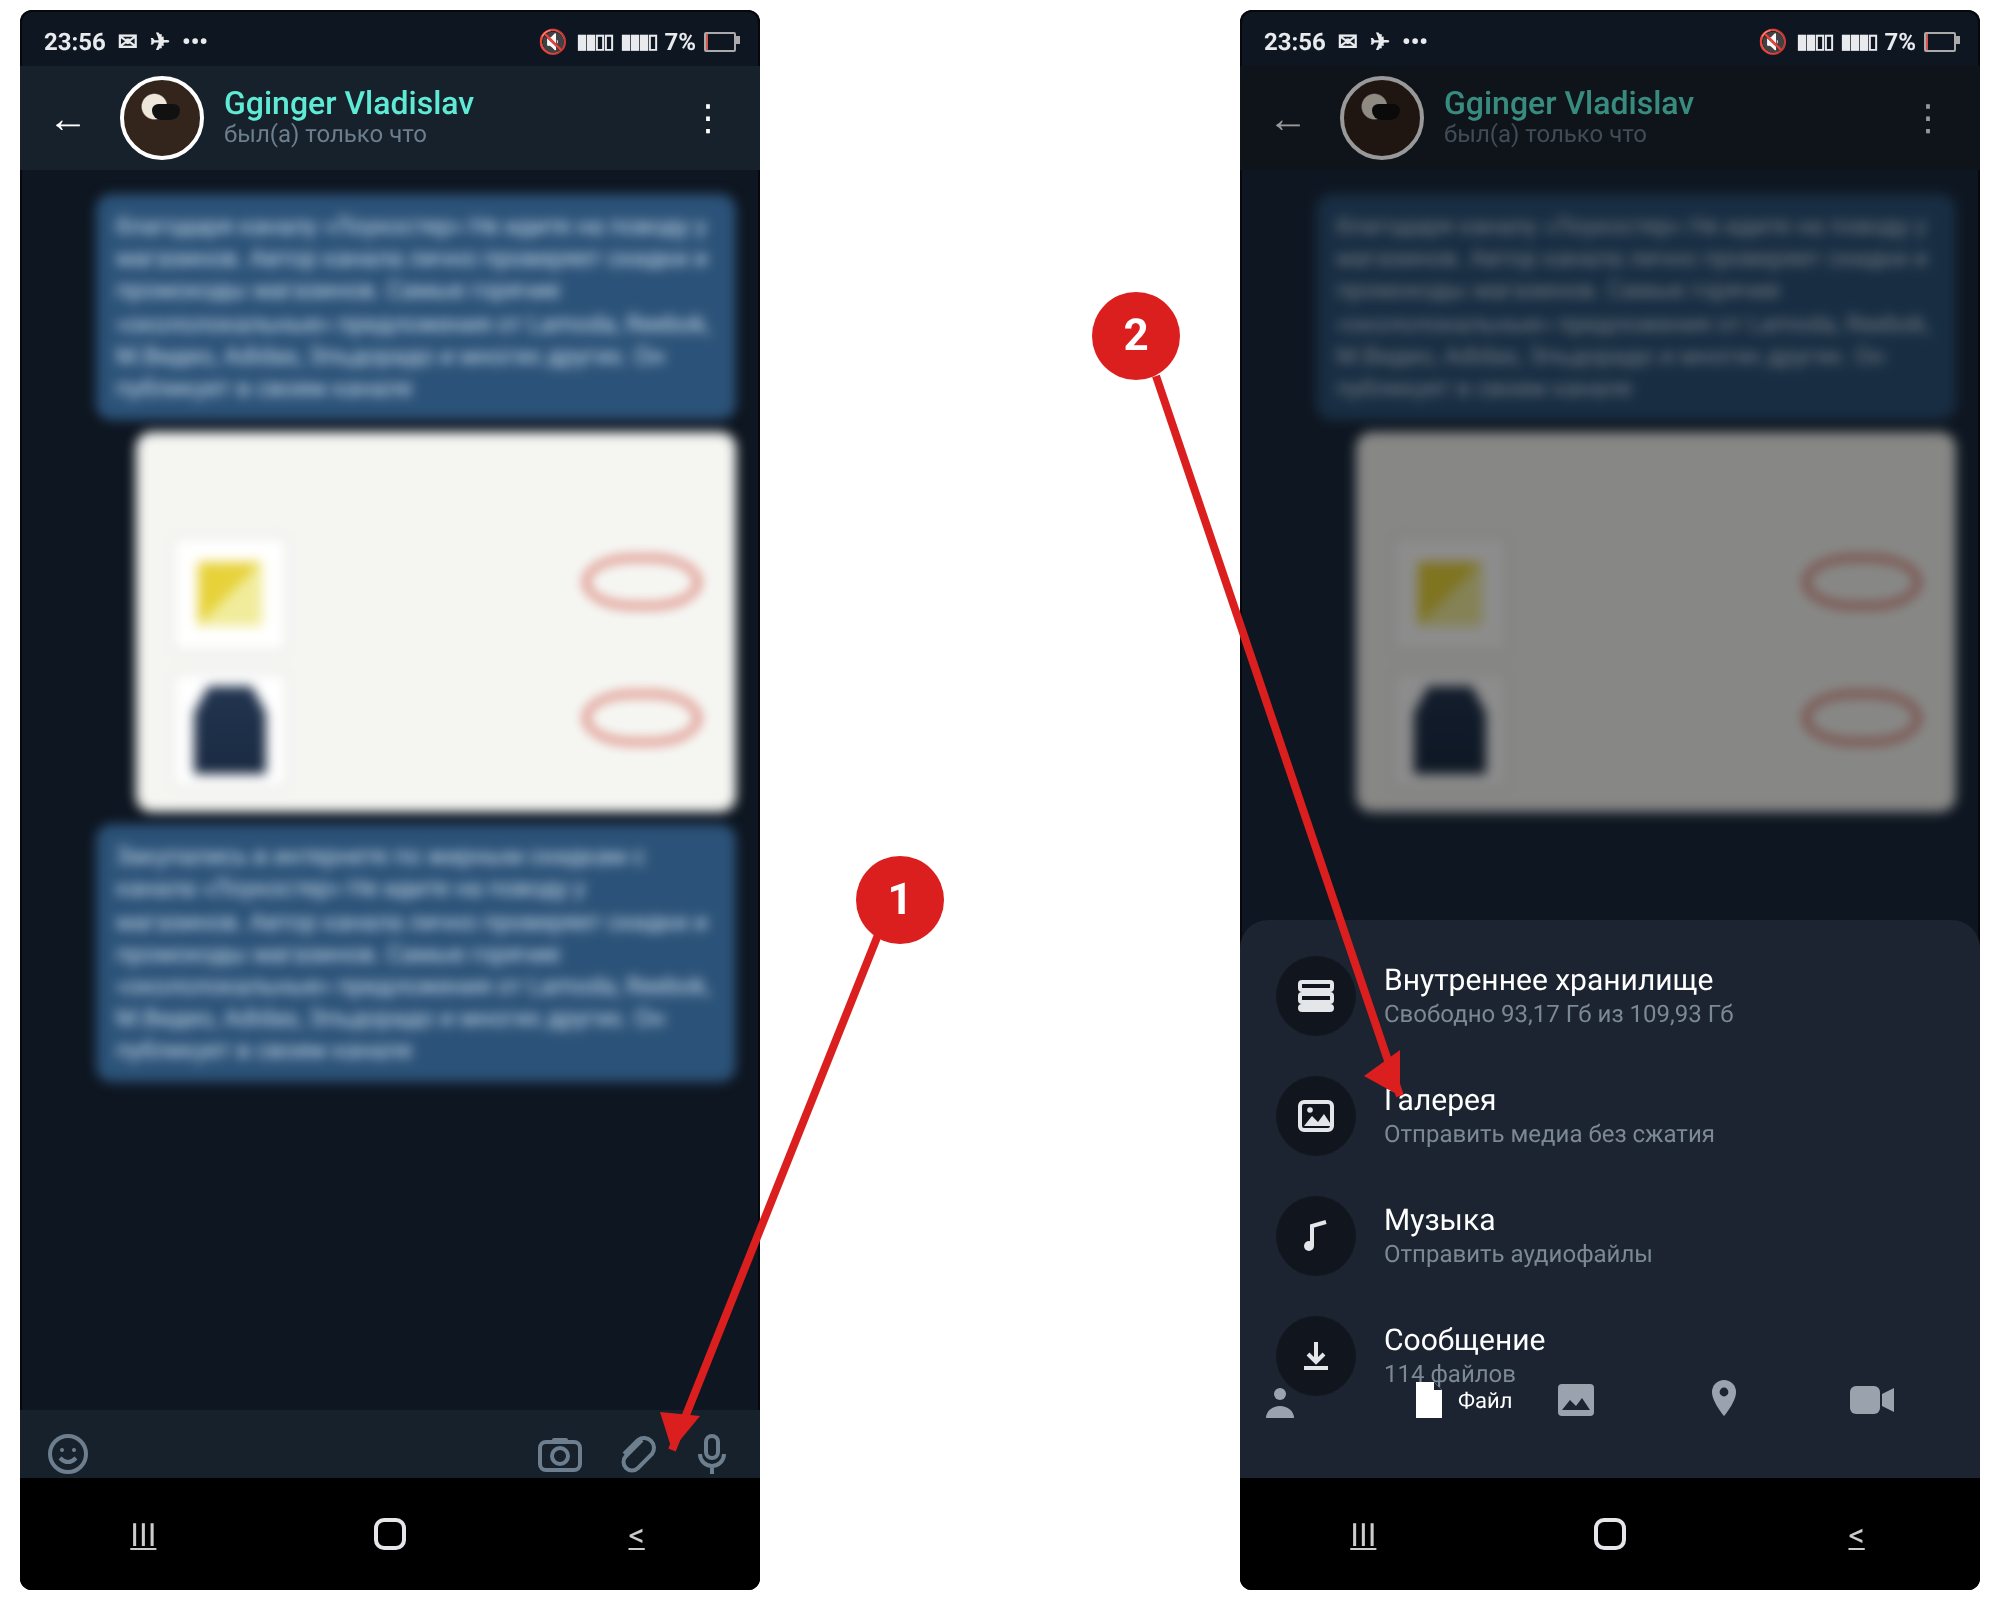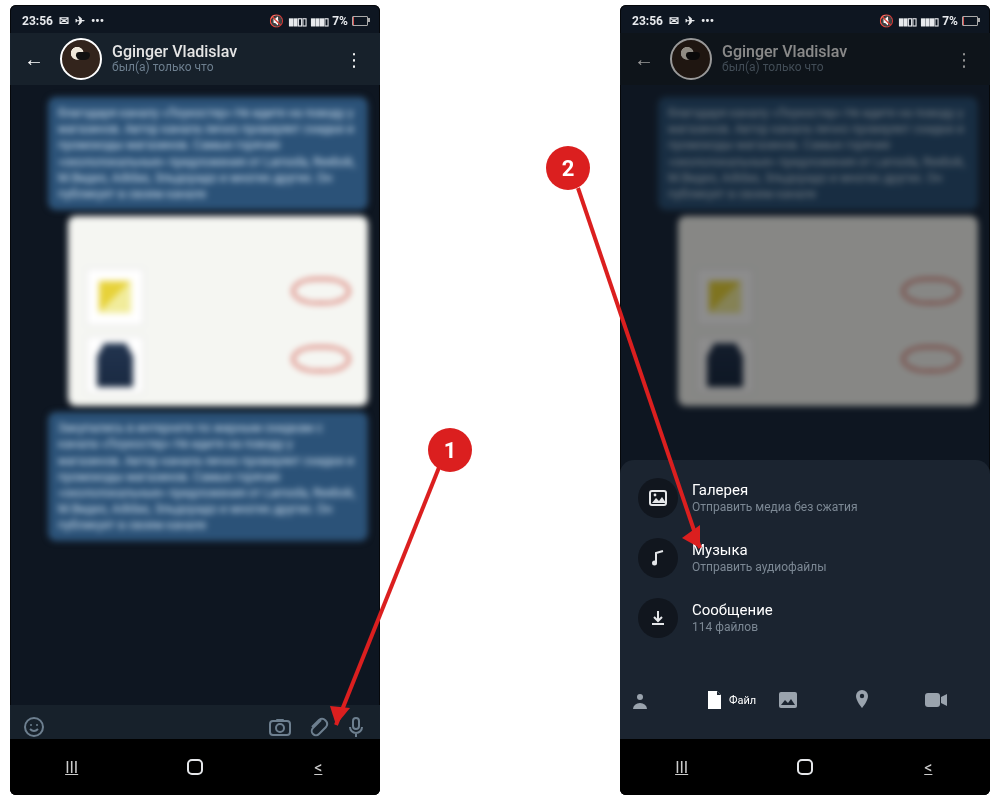--- a/index.html
+++ b/index.html
@@ -60,21 +60,21 @@
     background: radial-gradient(circle at 40% 35%, #efe7da 0 18%, #33241c 20% 100%);
     border: 2px solid #fff;
     position:relative; overflow:hidden;
   }
   .avatar::after{
     content:""; position:absolute; left:14px; top:12px; width:14px; height:8px;
     background: linear-gradient(#111,#111);
     border-radius: 4px 4px 6px 6px;
   }
   .contact { flex: 1; display:flex; flex-direction:column; line-height:1.15;}
-  .contact-name { font-size: 16px; font-weight: 500; color:#e5e5e5;}
+  .contact-name { font-size: 16px; font-weight: 500; color:#5eead4;}
   .contact-status { font-size: 12px; color: #6d7f8f; }
   .more-dots { font-size: 18px; color: #fff; padding: 0 8px; letter-spacing:1px;}
 
   
   .chat-body {
     position: absolute;
     top: 80px; bottom: 86px; left: 0; right: 0;
     padding: 6px 12px;
     overflow: hidden;
   }
@@ -312,20 +312,33 @@
         <div class="prod img2"></div>
       <div class="circ c1"></div>
         <div class="circ c2"></div>
     </div>
   </div>
 
   <div class="attach-panel">
     <div class="att-row">
       <div class="att-icon">
         <svg width="20" height="20">
+            <rect class="svg white" x="2" y="3" width="16" height="4" rx="1"></rect>
+            <rect class="svg white" x="2" y="9" width="16" height="4" rx="1"></rect>
+            <rect class="svg white" x="2" y="15" width="16" height="2" rx="1"></rect>
+          </svg>
+      </div>
+      <div class="att-text">
+        <span class="att-title">Внутреннее хранилище</span>
+        <span class="att-sub">Свободно 93,17 Гб из 109,93 Гб</span>
+      </div>
+    </div>
+    <div class="att-row">
+      <div class="att-icon">
+        <svg width="20" height="20">
             <rect class="svg white" x="2" y="3" width="16" height="14" rx="2"></rect>
             <path class="svg fillw" d="M4 15 L8 10 L11 13 L14 9 L18 15 Z"></path>
             <circle cx="7" cy="7" r="1.4" fill="#e4e6e9"></circle>
           </svg>
       </div>
       <div class="att-text">
         <span class="att-title">Галерея</span>
         <span class="att-sub">Отправить медиа без сжатия</span>
       </div>
     </div>

